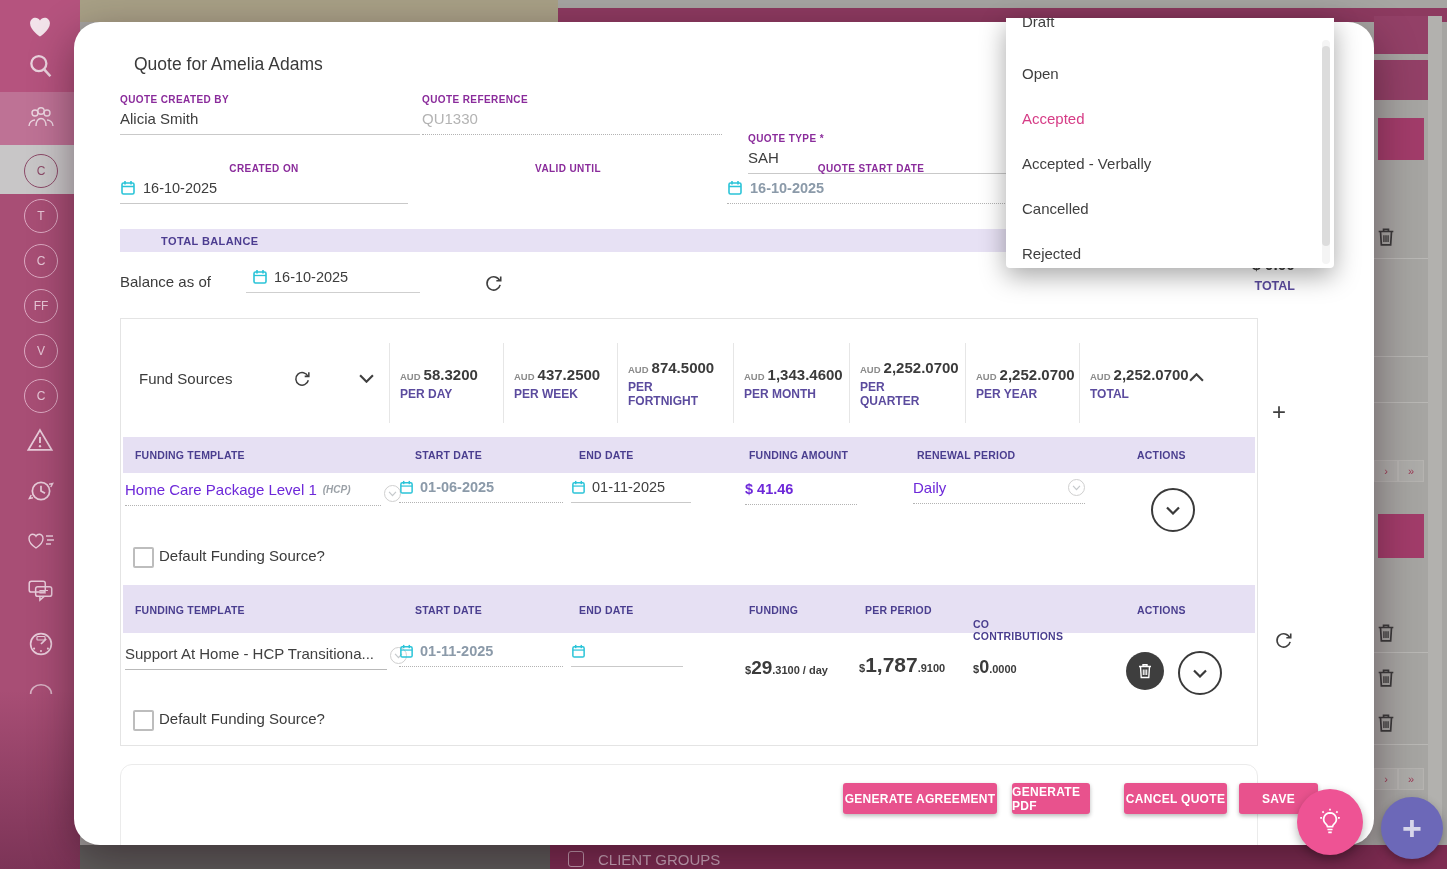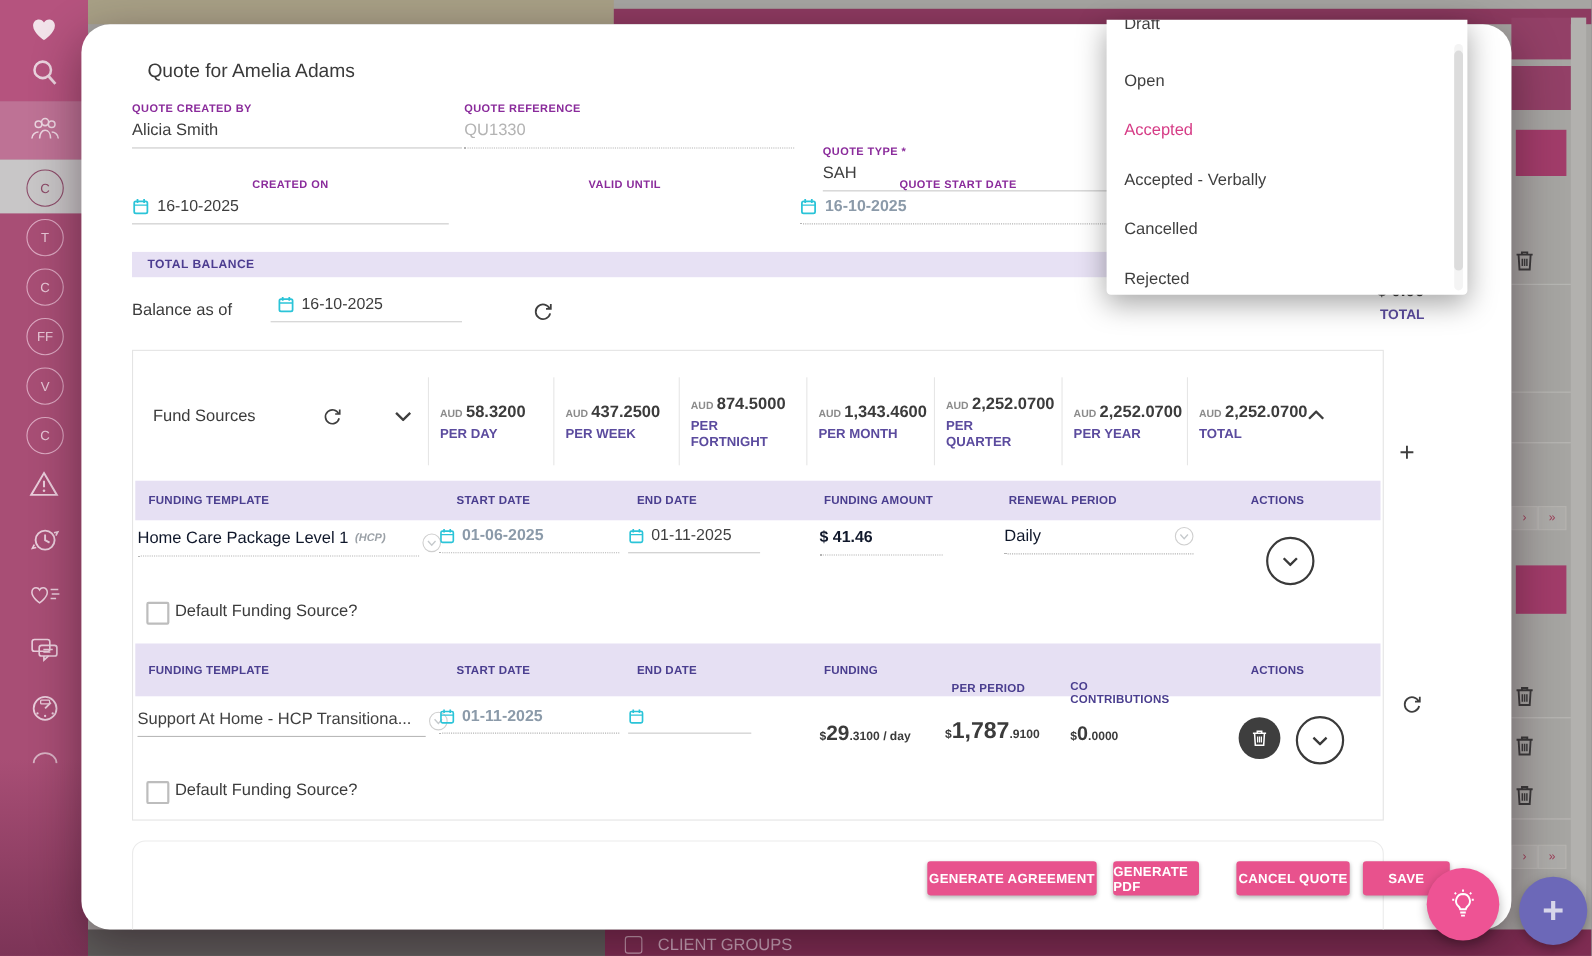--- a/index.html
+++ b/index.html
@@ -36,32 +36,32 @@
   .title{left:60px;top:32px;font-size:17.5px;color:#3a3a3a;}
   .lbl{font-size:10px;font-weight:bold;color:#8a2b9b;letter-spacing:.4px;}
   .val{font-size:15px;color:#3d3d3d;}
   .field{position:absolute;}
   .field .vrow{display:flex;align-items:center;gap:7px;padding:5px 0 7px 0;}
   .u-solid{border-bottom:1px solid #c9c9c9;}
   .u-dot{border-bottom:1px dotted #b3b3b3;}
   .ghost{color:#b3b3b3;}
   .datetxt{font-size:14.5px;color:#3d3d3d;}
   .datedis{font-size:14.5px;font-weight:bold;color:#8b9aa9;}
-  .tbbar{left:46px;top:207px;width:1138px;height:23px;background:#e7e1f4;display:flex;align-items:center;}
+  .tbbar{left:46px;top:207px;width:1138px;height:23px;background:#e7e1f4;display:flex;align-items:center;padding-left:27px;}
   .tbbar span{font-size:11px;font-weight:bold;color:#4c3c90;letter-spacing:.4px;padding-left:14px;}
   
   .panel{left:46px;top:296px;width:1136px;height:426px;border:1px solid #e4e4e4;background:#fff;}
   .fs-col{position:absolute;top:24px;height:80px;border-left:1px solid #e6e6e6;padding-left:10px;
           display:flex;flex-direction:column;justify-content:center;}
   .fs-cur{font-size:9.5px;font-weight:bold;color:#8b8b8b;margin-right:3px;}
   .fs-val{font-size:15px;font-weight:600;color:#3b3b3b;}
   .fs-per{font-size:12px;font-weight:bold;color:#5b4b9e;margin-top:3px;line-height:14px;}
   .thead{position:absolute;background:#e6e0f3;}
   .th{position:absolute;font-size:10.5px;font-weight:bold;color:#4a3e8f;letter-spacing:.2px;}
-  .rowtxt-dis{font-size:15px;color:#0f172a;}
+  .rowtxt-dis{font-size:15px;color:#6d28d9;}
   .cellwrap{position:absolute;display:flex;align-items:center;gap:6px;padding-bottom:7px;}
   .vchip{width:15px;height:15px;border-radius:50%;border:1px solid #cfcfcf;display:flex;
          align-items:center;justify-content:center;flex:none;}
   .actioncirc{position:absolute;width:40px;height:40px;border-radius:50%;border:2px solid #3a3a3a;
               display:flex;align-items:center;justify-content:center;background:#fff;}
   .trashfab{position:absolute;width:38px;height:38px;border-radius:50%;background:#3e3e3e;
             display:flex;align-items:center;justify-content:center;}
   .cb{position:absolute;width:17px;height:17px;border:2px solid #bdbdbd;border-radius:2px;background:#fff;}
   .cbl{position:absolute;font-size:15px;color:#3b3b3b;}
   .money{position:absolute;color:#3b3b3b;white-space:nowrap;}
@@ -430,21 +430,21 @@
           </svg>
       </div>
       <div class="cb" style="left:12px;top:228px;"></div>
       <div class="cbl" style="left:38px;top:228px;">Default Funding Source?</div>
 
       <div class="thead" style="left:2px;top:266px;width:1132px;height:48px;">
         <span class="th" style="left:12px;top:19px;">FUNDING TEMPLATE</span>
         <span class="th" style="left:292px;top:19px;">START DATE</span>
         <span class="th" style="left:456px;top:19px;">END DATE</span>
         <span class="th" style="left:626px;top:19px;">FUNDING</span>
-        <span class="th" style="left:742px;top:35px;">PER PERIOD</span>
+        <span class="th" style="left:742px;top:19px;">PER PERIOD</span>
         <span class="th" style="left:850px;top:12px;width:90px;line-height:12px;margin-top:21px;">CO CONTRIBUTIONS</span>
         <span class="th" style="left:1014px;top:19px;">ACTIONS</span>
       </div>
 
       <div class="cellwrap" style="left:4px;top:326px;width:262px;border-bottom:1px solid #b9b9b9;">
         <span style="font-size:15px;color:#404040;white-space:nowrap;overflow:hidden;">Support At Home - HCP Transitiona...</span>
       </div>
       <span class="vchip abs" style="left:269px;top:328px;">
           <svg width="9" height="6" viewBox="0 0 10 7">
             <polyline points="1,1 5,5.5 9,1" fill="none" stroke="#c5c9cc" stroke-width="1.4"></polyline>

